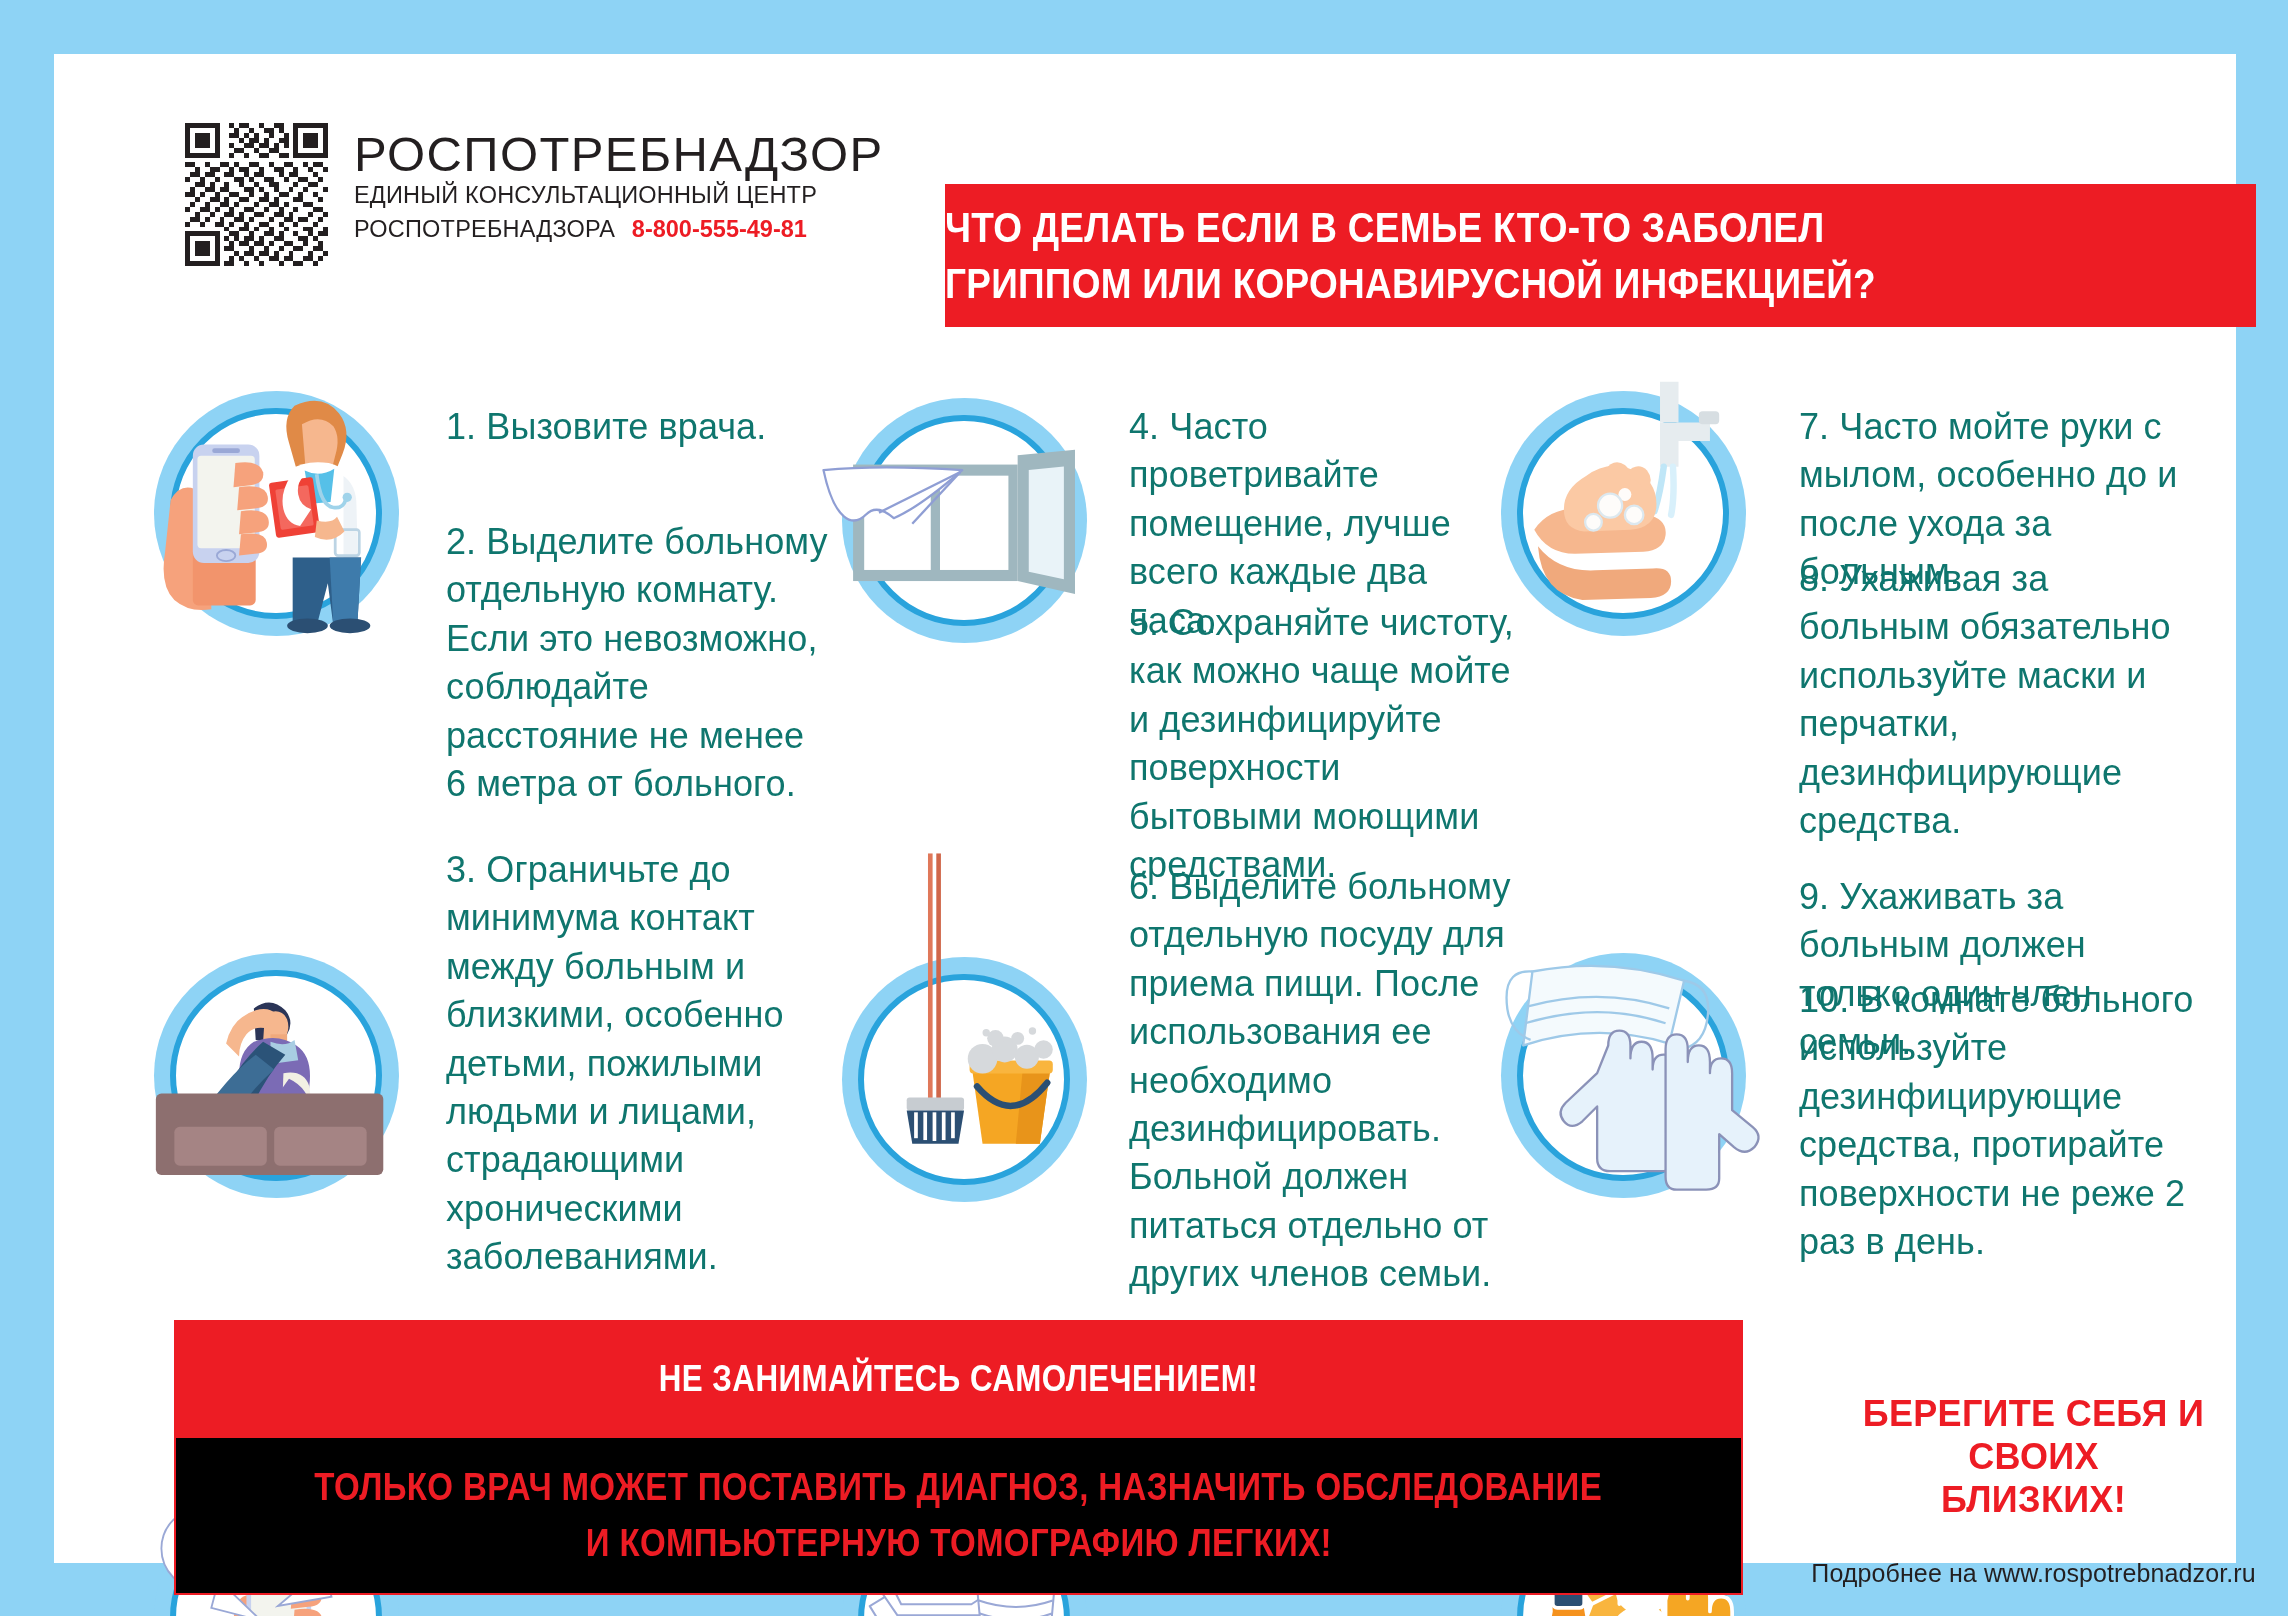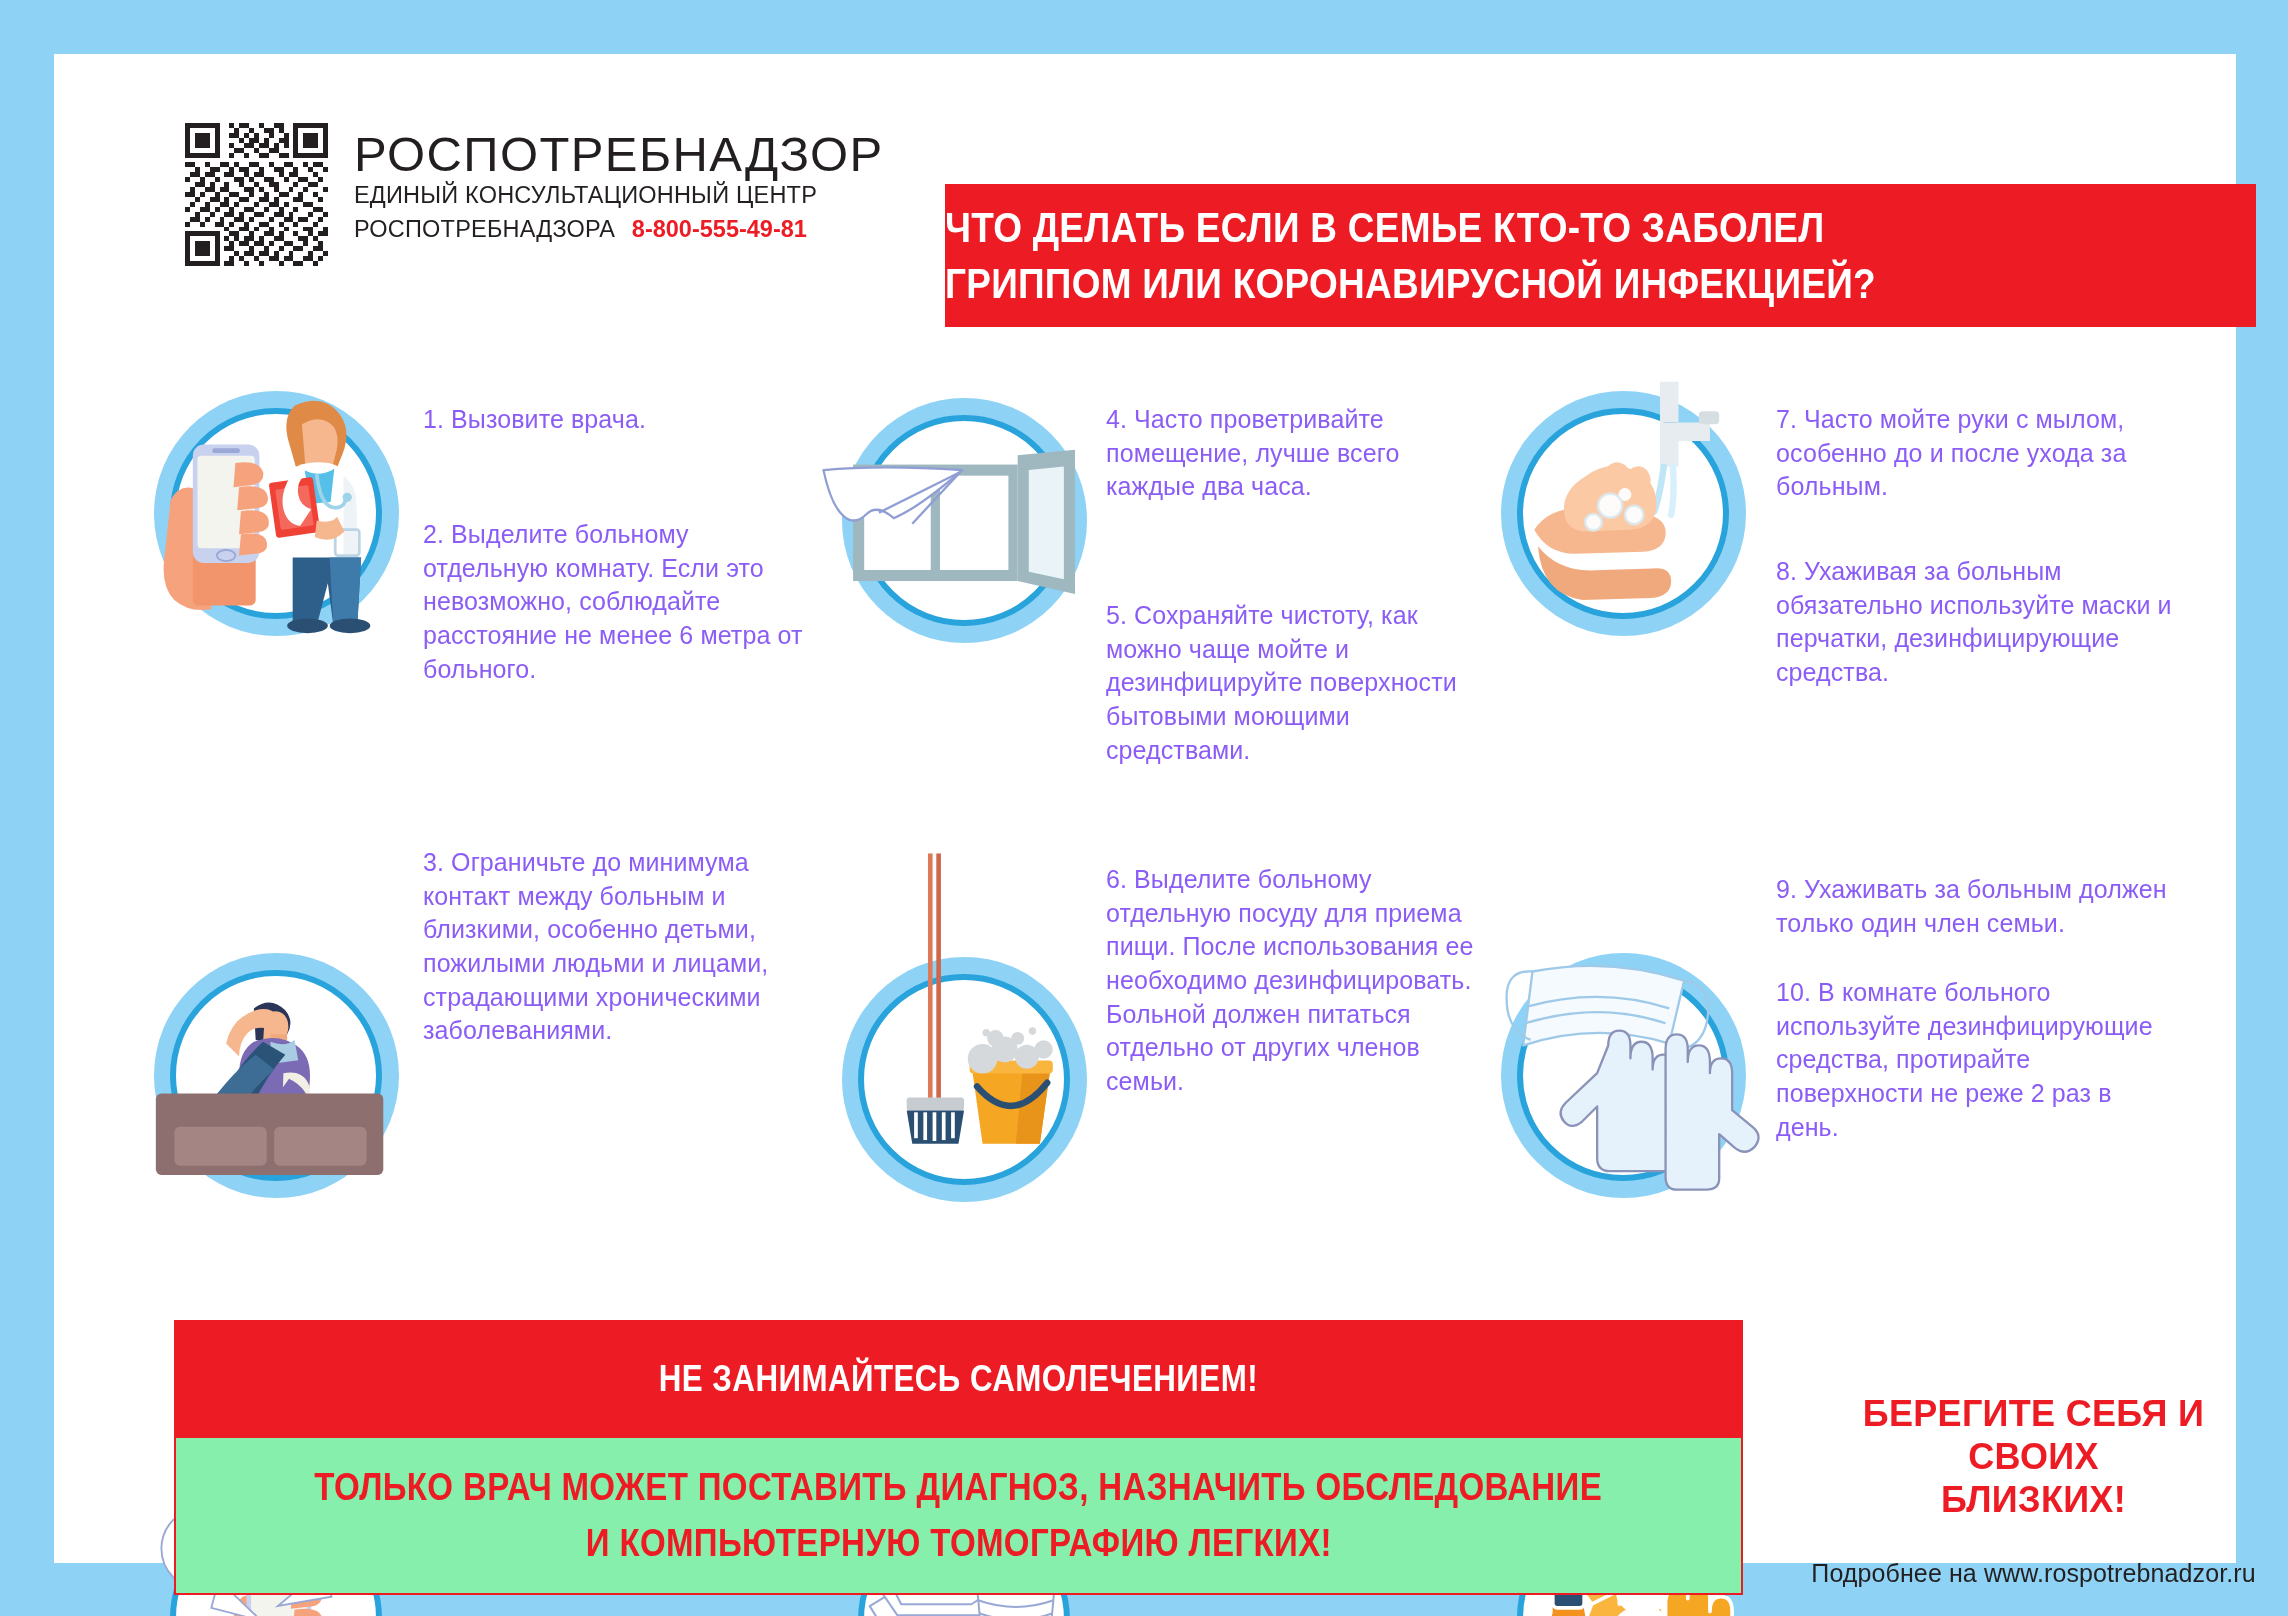--- a/index.html
+++ b/index.html
@@ -44,22 +44,23 @@
 
   
   .cols{position:absolute;left:83px;top:305px;width:2049px;height:923px;}
   .col{position:absolute;top:0;height:923px;}
   .col1{left:0;width:711px;}
   .col2{left:688px;width:683px;}
   .col3{left:1347px;width:701px;}
 
   .icon-wrap{position:absolute;}
   .para{
-    position:absolute;color:#8b5cf6;font-size:25px;line-height:1.345;
+    position:absolute;color:#0f766e;font-size:36px;line-height:1.345;
     letter-spacing:0.1px;
+    margin-left:23px;
   }
 
   
   .circ{position:relative;}
   .circ .ring-out{
     position:absolute;inset:0;border-radius:50%;
     background:#8ed3f5;
   }
   .circ .ring-in{
     position:absolute;inset:16.6px;border-radius:50%;
@@ -74,21 +75,21 @@
     background:#ed1c24;display:flex;align-items:center;justify-content:center;
   }
   .redbar span{
     color:#fff;font-size:36px;font-weight:700;letter-spacing:0.5px;
     transform:scaleX(0.87);transform-origin:center;white-space:nowrap;
   }
   .whitebox{
     position:absolute;left:120px;top:1384px;width:1569px;height:157px;
     border:2.8px solid #ed1c24;border-top:none;box-sizing:border-box;
     display:flex;flex-direction:column;align-items:center;justify-content:center;
-    gap:13px;background:#86efac;
+    gap:13px;background:#000000;
   }
   .whitebox span{
     color:#ed1c24;font-size:38px;font-weight:700;letter-spacing:0.4px;
     transform:scaleX(0.87);transform-origin:center;white-space:nowrap;
   }
   .closing{position:absolute;left:1749px;top:1338px;width:461px;text-align:center;}
   .closing .big{
     color:#ed1c24;font-size:36px;font-weight:700;line-height:1.2;
     letter-spacing:0.3px;
   }

